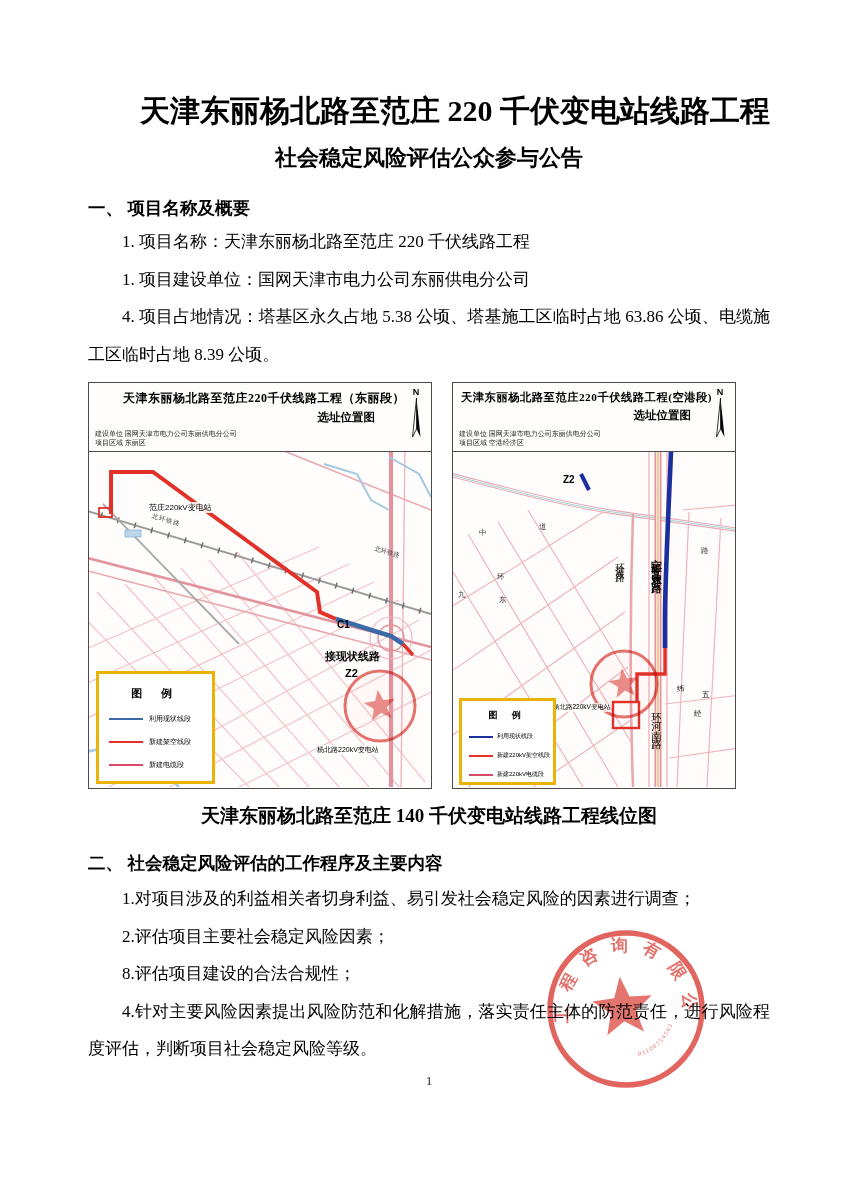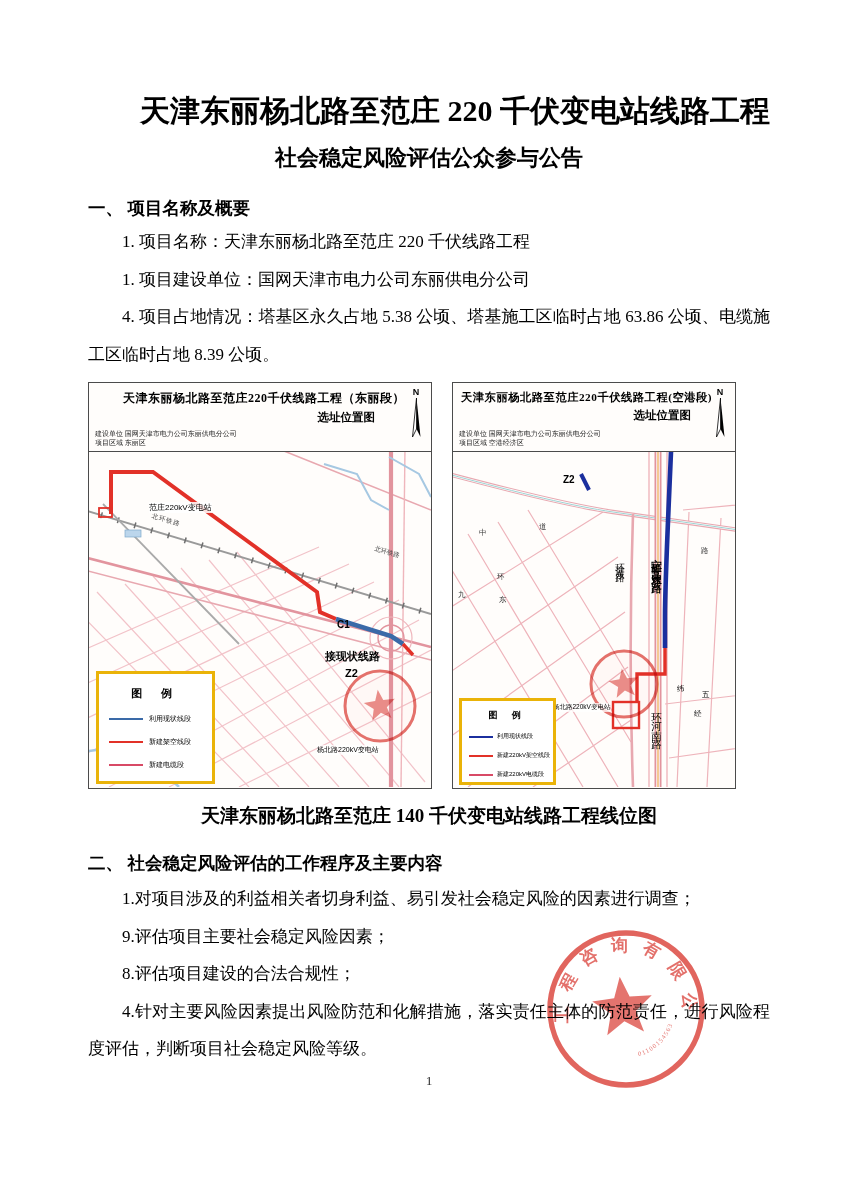--- a/index.html
+++ b/index.html
@@ -224,21 +224,21 @@
           </div>
         </div>
       </div>
     </div>
 
     <div class="fig-caption">天津东丽杨北路至范庄 140 千伏变电站线路工程线位图</div>
 
     <div class="sec-heading" style="margin-top:18px;">二、 社会稳定风险评估的工作程序及主要内容</div>
     <div class="sec2-items">
       <p class="para">1.对项目涉及的利益相关者切身利益、易引发社会稳定风险的因素进行调查；</p>
-      <p class="para">9.评估项目主要社会稳定风险因素；</p>
+      <p class="para">2.评估项目主要社会稳定风险因素；</p>
       <p class="para">8.评估项目建设的合法合规性；</p>
       <p class="para">4.针对主要风险因素提出风险防范和化解措施，落实责任主体的防范责任，进行风险程度评估，判断项目社会稳定风险等级。</p>
     </div>
 
     <div class="page-num">1</div>
   </div>
 
   <svg class="seal-big" width="166" height="166" viewBox="0 0 166 166">
     <defs>
       <path id="bigring" d="M 28.5,102.7 A 58 58 0 1 1 137.5,102.8" fill="none"></path>

